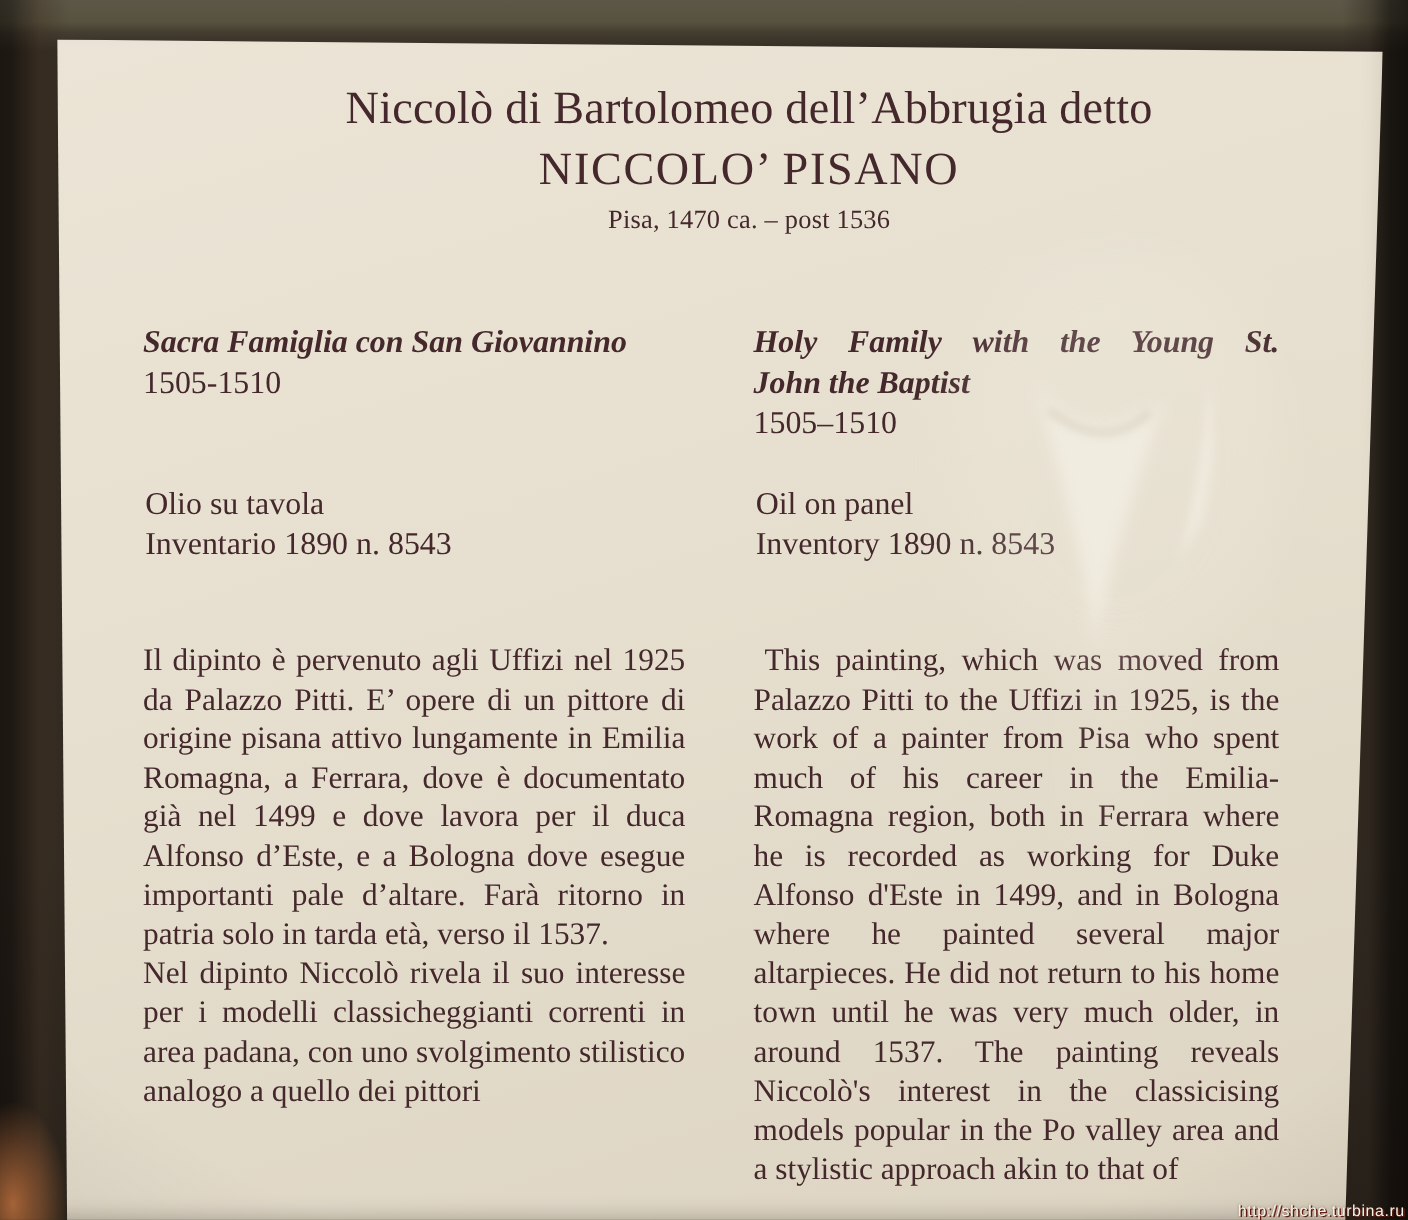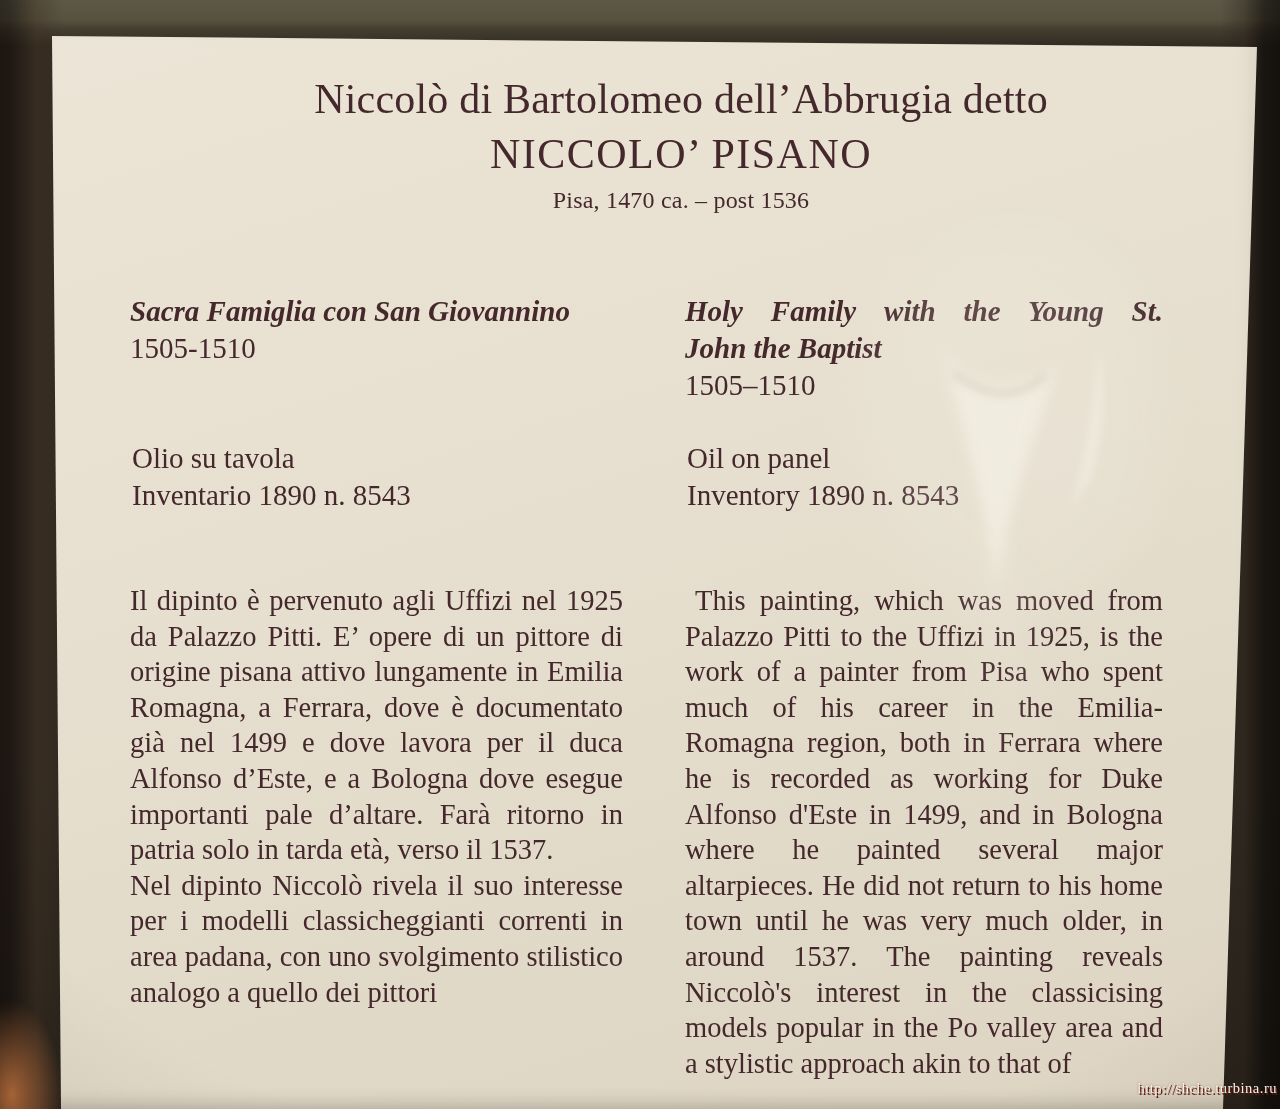--- a/index.html
+++ b/index.html
@@ -56,22 +56,22 @@
     font-size: 28.5px; line-height: 35.6px; text-align: justify;
   }
   .body-text p { margin: 0; }
   .col-en .body-text p { text-indent: 10px; }
 
   .vignette {
     position: absolute; inset: 0; pointer-events: none;
     background: radial-gradient(115% 115% at 50% 42%, rgba(0,0,0,0) 55%, rgba(20,12,8,.22) 96%);
   }
   .watermark {
-    position: absolute; right: 3px; bottom: 12px;
-    font-family: Liberation Serif, serif;
+    position: absolute; right: 3px; bottom: 0;
+    font-family: Liberation Sans, sans-serif;
     font-size: 14.5px; letter-spacing: .5px;
     color: var(--watermark-text);
     text-shadow: 1.5px 1.5px 0 var(--watermark-shadow), 0 0 2px rgba(95,29,16,.55);
   }
 </style>
 </head>
 <body>
 
 <div class="photo-frame"></div>
 

